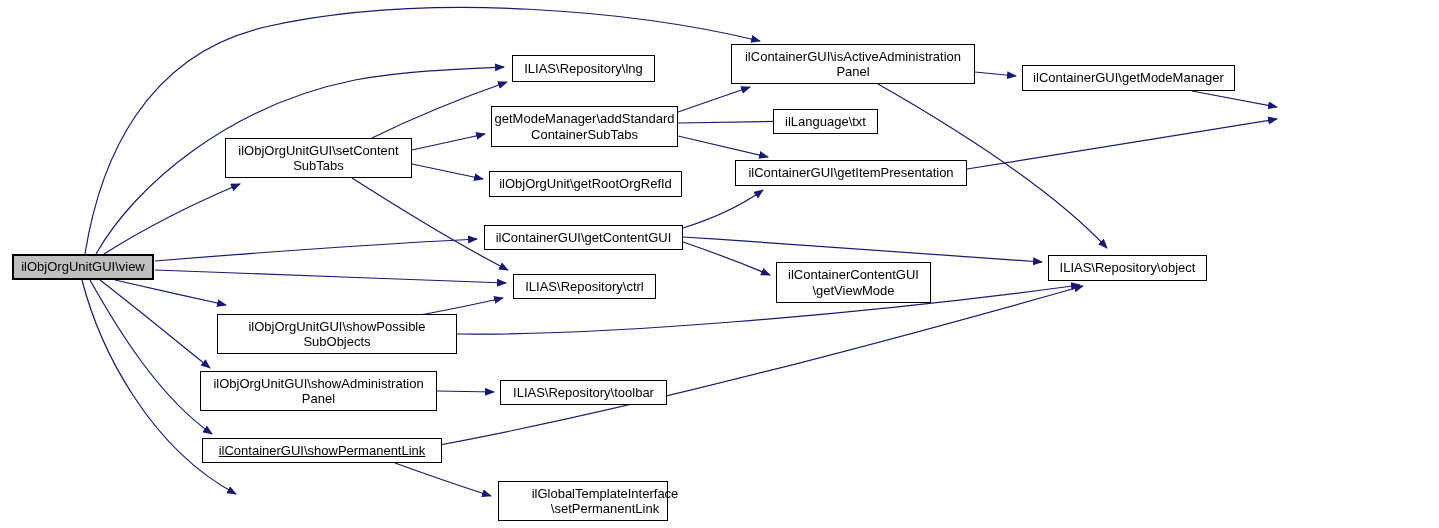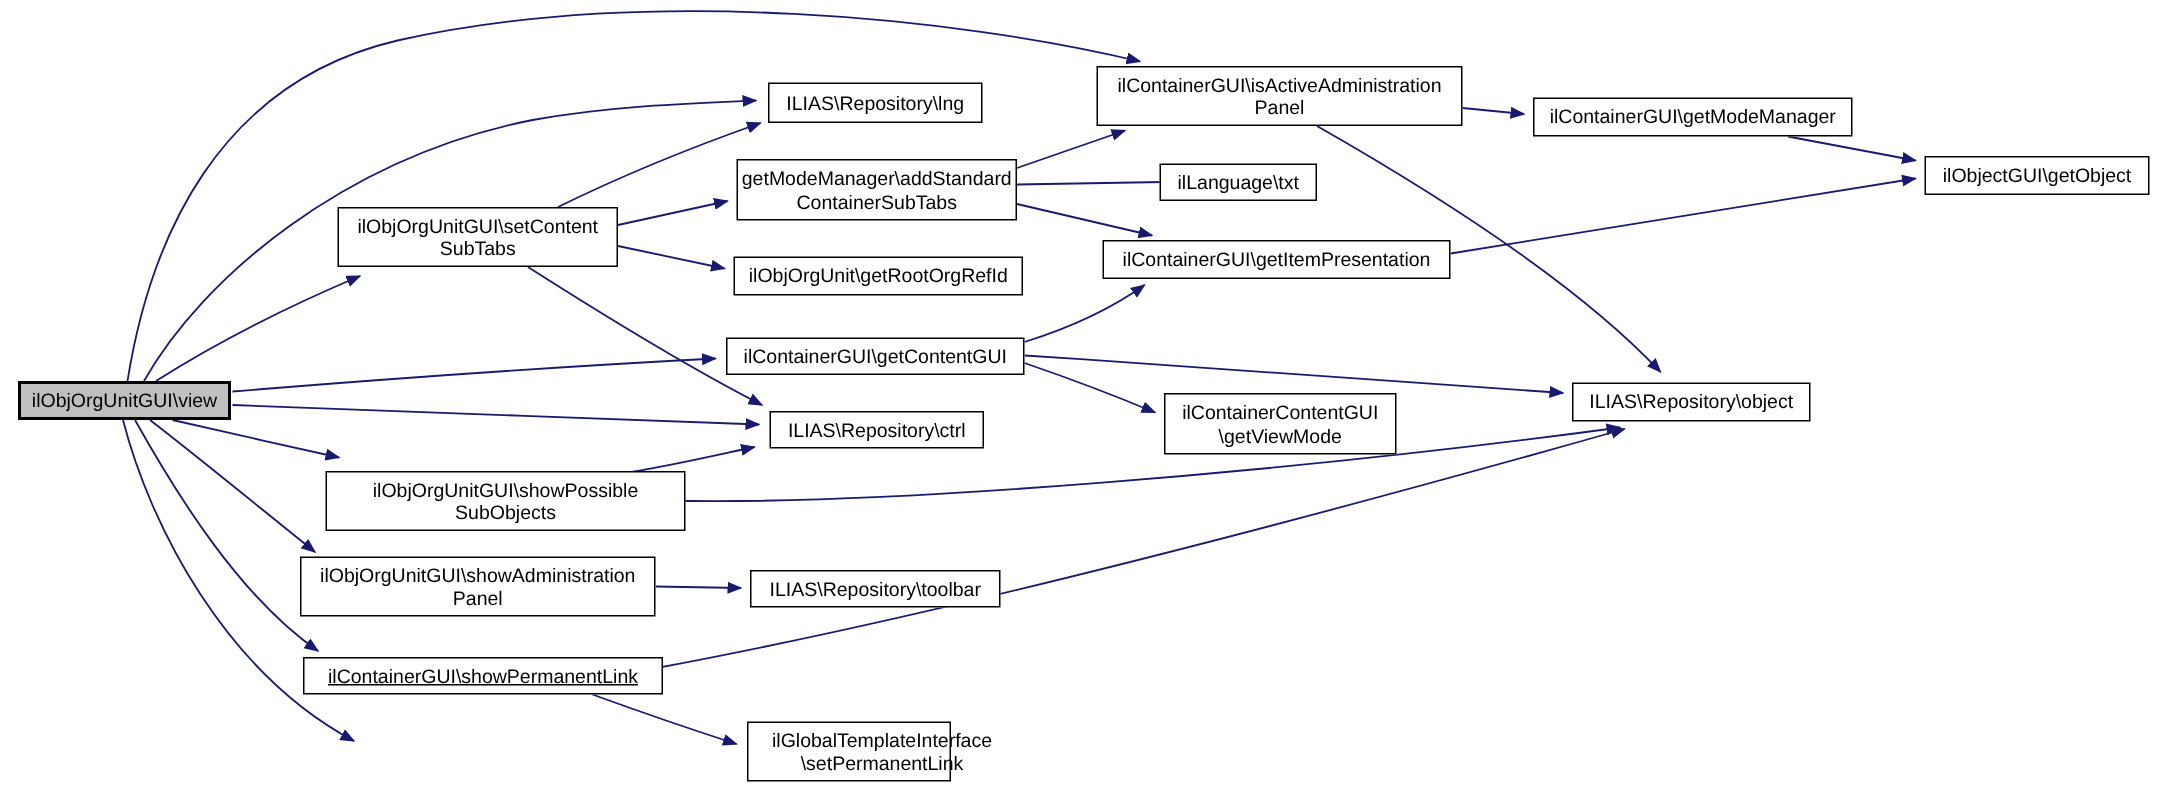--- a/index.html
+++ b/index.html
@@ -84,29 +84,28 @@
   <div class="node" style="left:225px;top:138px;width:187px;height:40px;">ilObjOrgUnitGUI\setContent
 SubTabs</div>
   <div class="node" style="left:512px;top:55px;width:143px;height:27px;">ILIAS\Repository\lng</div>
   <div class="node" style="left:491px;top:106px;width:187px;height:41px;">getModeManager\addStandard
 ContainerSubTabs</div>
   <div class="node" style="left:489px;top:171px;width:193px;height:26px;">ilObjOrgUnit\getRootOrgRefId</div>
   <div class="node" style="left:731px;top:44px;width:244px;height:40px;">ilContainerGUI\isActiveAdministration
 Panel</div>
   <div class="node" style="left:773px;top:109px;width:105px;height:25px;">ilLanguage\txt</div>
   <div class="node" style="left:1022px;top:65px;width:213px;height:26px;">ilContainerGUI\getModeManager</div>
-  <div class="node" style="left:1283px;top:104px;width:150px;height:26px;">ilObjectGUI\getObject</div>
   <div class="node" style="left:735px;top:160px;width:232px;height:26px;text-align:center;">ilContainerGUI\getItemPresentation</div>
   <div class="node" style="left:484px;top:225px;width:199px;height:25px;">ilContainerGUI\getContentGUI</div>
   <div class="node" style="left:513px;top:274px;width:143px;height:25px;">ILIAS\Repository\ctrl</div>
   <div class="node" style="left:776px;top:262px;width:155px;height:41px;text-align:center;">ilContainerContentGUI
 \getViewMode</div>
   <div class="node" style="left:1048px;top:255px;width:159px;height:26px;">ILIAS\Repository\object</div>
   <div class="node" style="left:217px;top:314px;width:240px;height:40px;text-align:center;">ilObjOrgUnitGUI\showPossible
 SubObjects</div>
   <div class="node" style="left:200px;top:371px;width:237px;height:40px;">ilObjOrgUnitGUI\showAdministration
 Panel</div>
   <div class="node" style="left:500px;top:380px;width:167px;height:25px;">ILIAS\Repository\toolbar</div>
   <div class="node" style="left:202px;top:438px;width:240px;height:25px;text-decoration:underline;">ilContainerGUI\showPermanentLink</div>
-  <div class="node" style="left:498px;top:481px;width:136px;height:40px;padding-left:44px;">ilGlobalTemplateInterface
+  <div class="node" style="left:498px;top:481px;width:170px;height:40px;padding-left:44px;">ilGlobalTemplateInterface
 \setPermanentLink</div>
 
 </div>
 
 </body></html>

